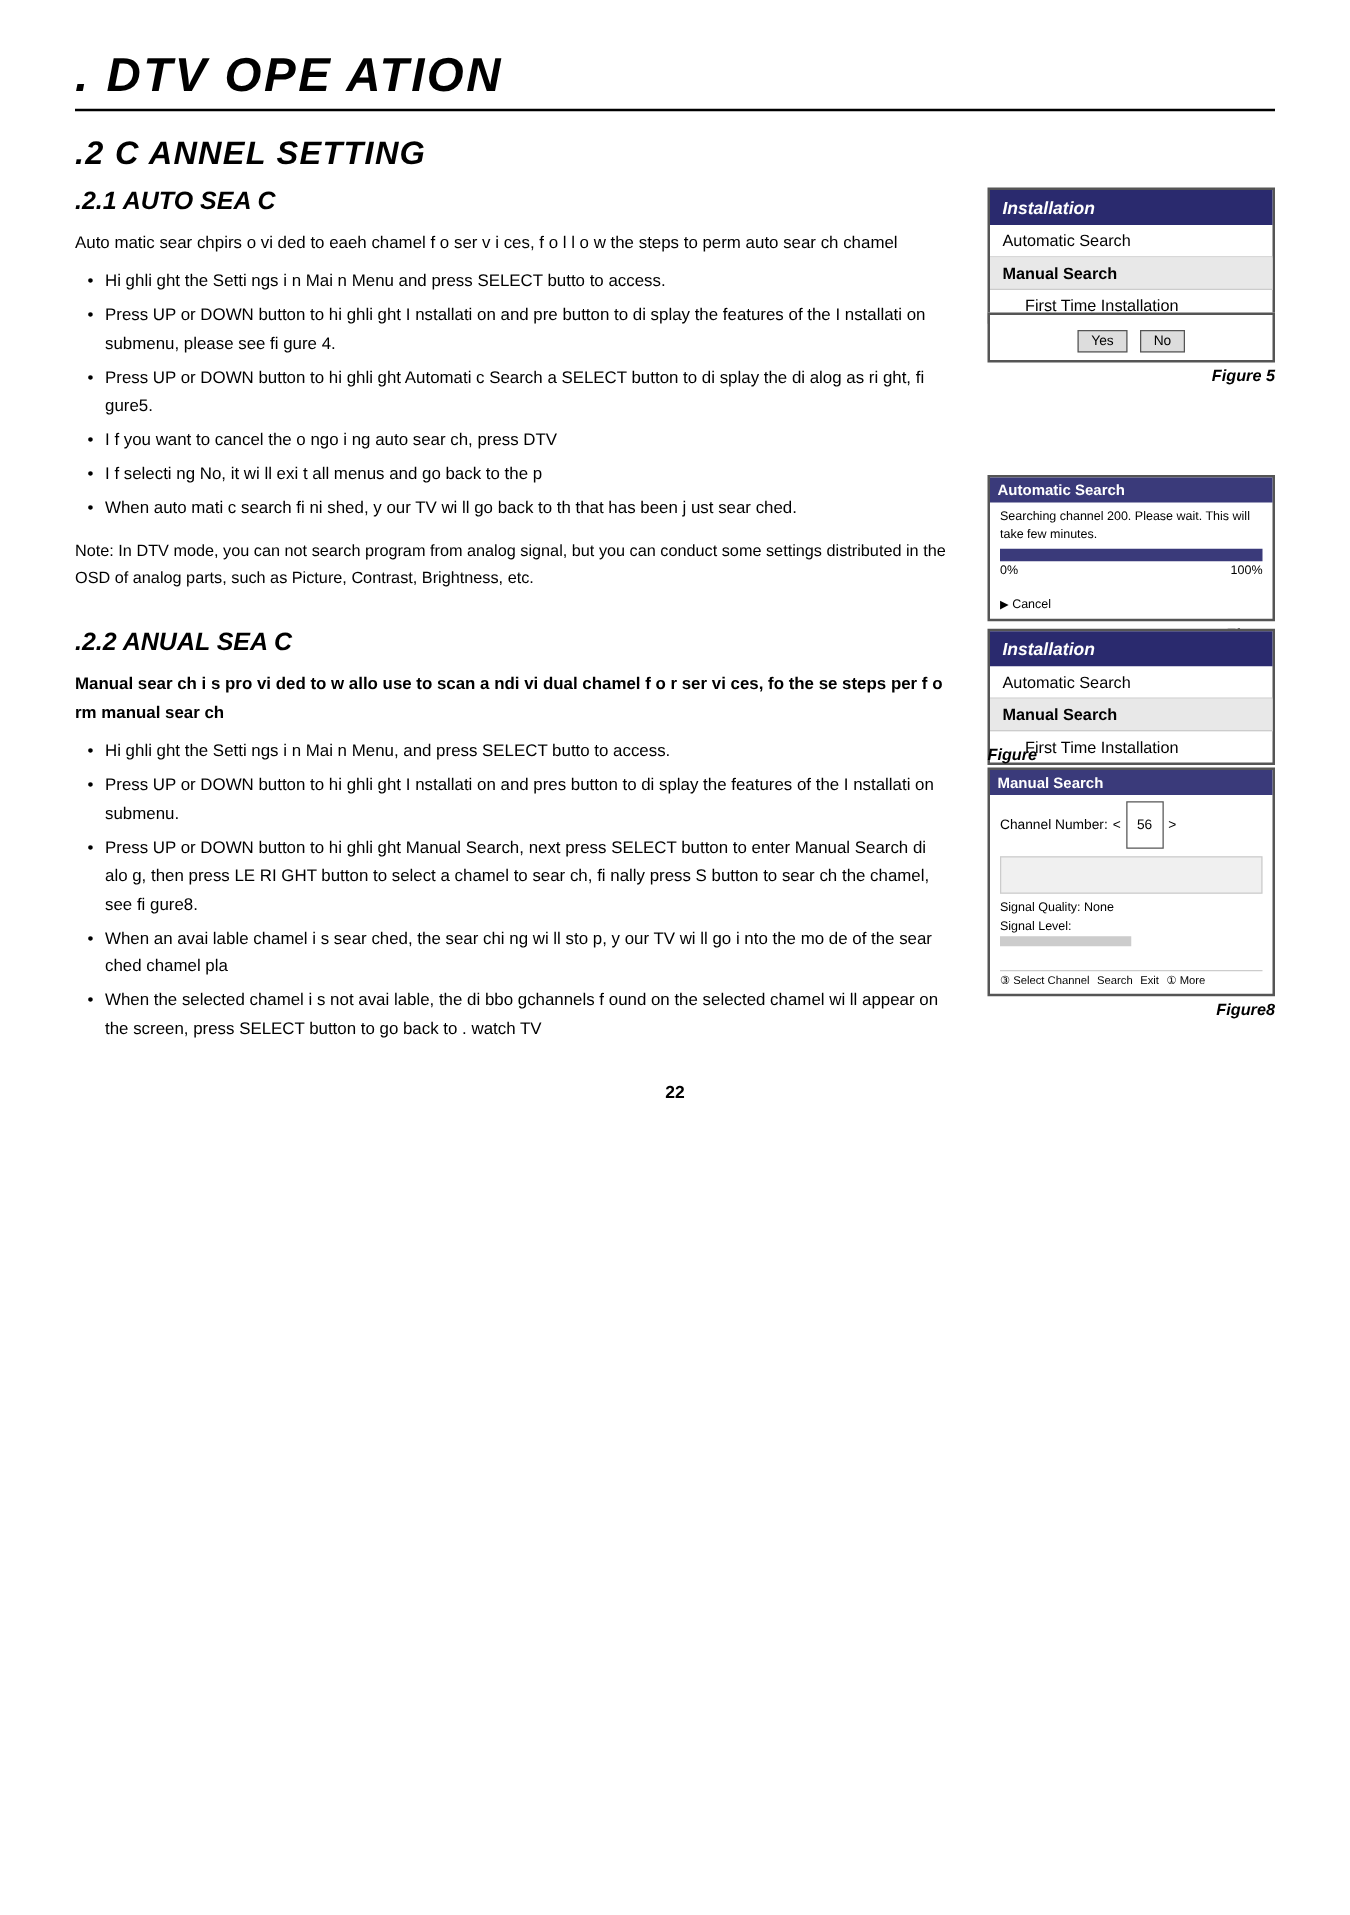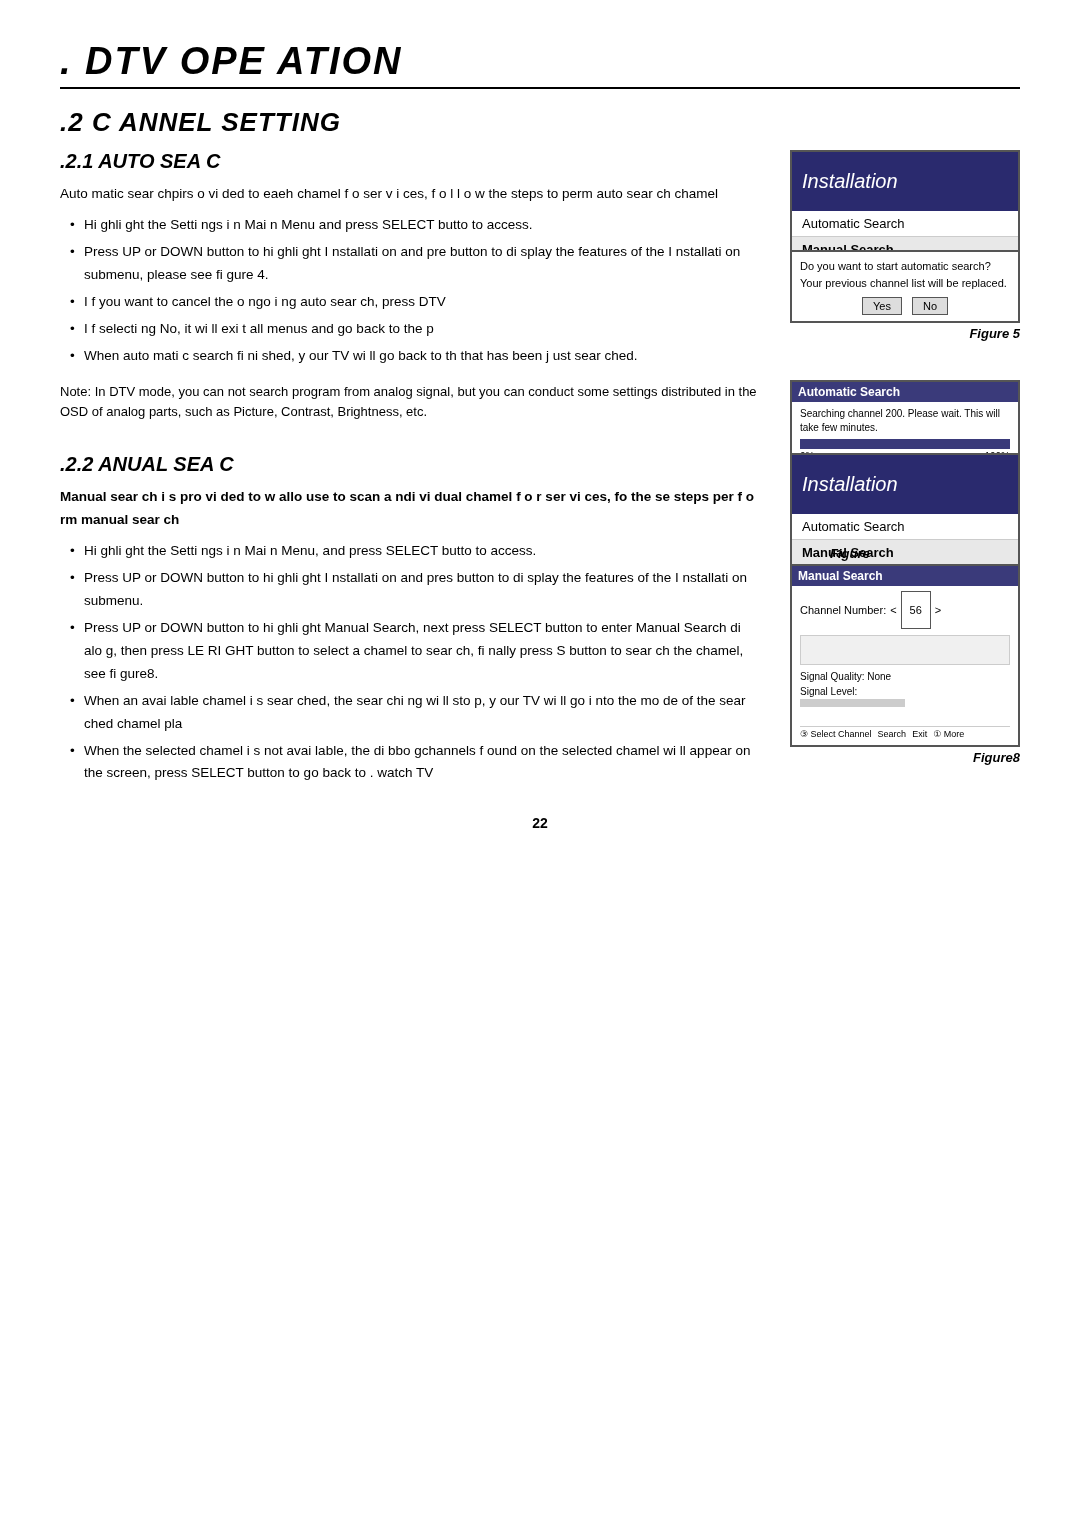--- a/index.html
+++ b/index.html
@@ -70,23 +70,23 @@
     .install-box {
       position: absolute;
       right: 0;
       width: 230px;
       border: 2px solid #555;
       background: #fff;
     }
     .install-box-header {
       background: #2a2a6e;
       color: #fff;
-      font-size: 20px;
-      font-weight: normal;
-      padding: 18px 10px;
+      font-size: 14px;
+      font-weight: bold;
+      padding: 6px 10px;
       font-style: italic;
     }
     .install-box-item {
       padding: 5px 10px;
       font-size: 13px;
       border-bottom: 1px solid #ccc;
     }
     .install-box-item.selected {
       font-weight: bold;
       background: #e8e8e8;
@@ -94,21 +94,20 @@
     .install-box-item:last-child {
       border-bottom: none;
       padding-left: 28px;
     }
     .figure-label {
       font-size: 13px;
       font-style: italic;
       font-weight: bold;
       text-align: right;
       margin-top: 3px;
-      margin-left: 40px;
     }
     .dialog-box {
       border: 2px solid #555;
       background: #fff;
       width: 230px;
       padding: 6px 8px;
       font-size: 11px;
       line-height: 1.5;
     }
     .dialog-buttons {
@@ -234,29 +233,29 @@
     <div class="install-box-item">Automatic Search</div>
     <div class="install-box-item selected">Manual Search</div>
     <div class="install-box-item">First Time Installation</div>
   </div>
 
   <div class="content-area">
     <p class="intro-text">Auto matic  sear chpirs o vi ded to   eaeh  chamel  f o ser v i ces,   f o l l o w  the steps  to  perm auto  sear ch chamel</p>
     <ul class="bullet-list">
       <li>Hi ghli ght  the  Setti ngs  i n Mai n Menu  and  press  SELECT  butto  to  access.</li>
       <li>Press  UP  or  DOWN  button  to  hi ghli ght  I nstallati on  and  pre button  to  di splay  the  features  of  the  I nstallati on submenu,  please see  fi gure  4.</li>
+      <li>Press  UP  or  DOWN  button  to  hi ghli ght  Automati c  Search  a SELECT  button  to  di splay  the  di alog  as  ri ght,  fi gure5.</li>
       <li>I f  you  want  to  cancel  the  o ngo i ng  auto  sear ch,  press  DTV</li>
       <li>I f  selecti ng  No,  it  wi ll  exi t  all  menus  and  go  back  to  the  p</li>
       <li>When  auto mati c  search  fi ni shed,  y our  TV  wi ll  go  back  to  th that  has  been  j ust  sear ched.</li>
     </ul>
   </div>
 
   <div style="position:absolute; right:0; top:100px;">
     <div class="dialog-box">
-      <p style="font-size:11px;">Do  you  want to start automatic search? Your previous channel list will be replaced.</p>
       <div class="dialog-buttons">
         <button>Yes</button>
         <button>No</button>
       </div>
     </div>
     <div class="figure-label">Figure 5</div>
   </div>
 
   <div style="position:absolute; right:0; top:230px;">
     <div class="progress-box">

